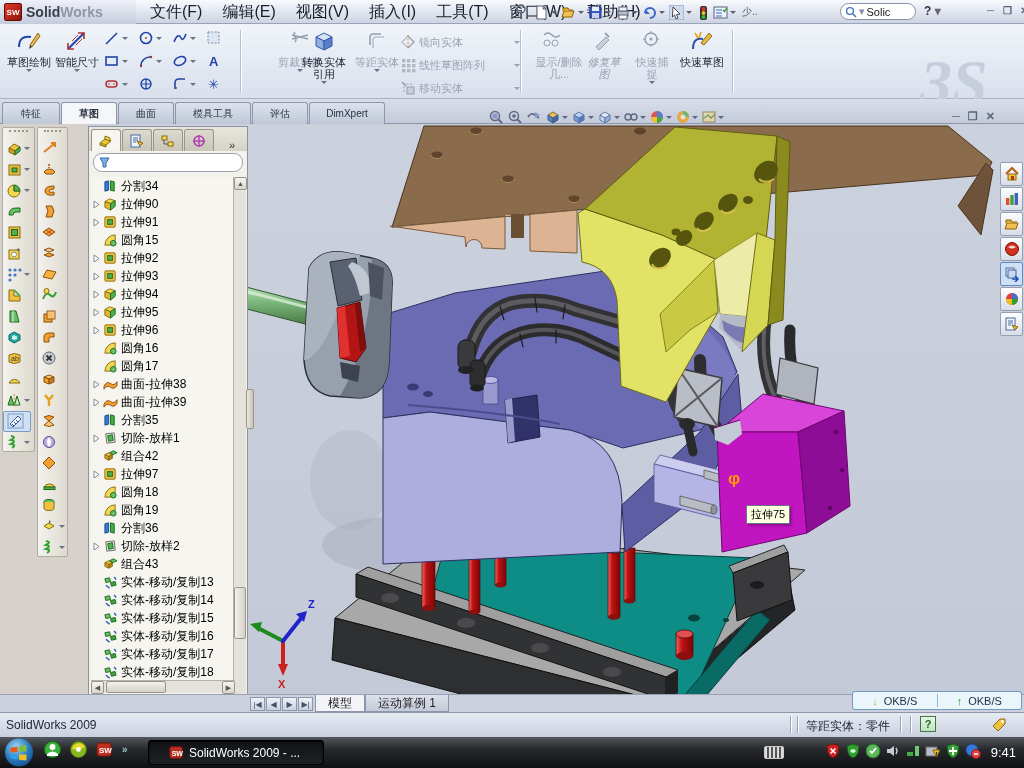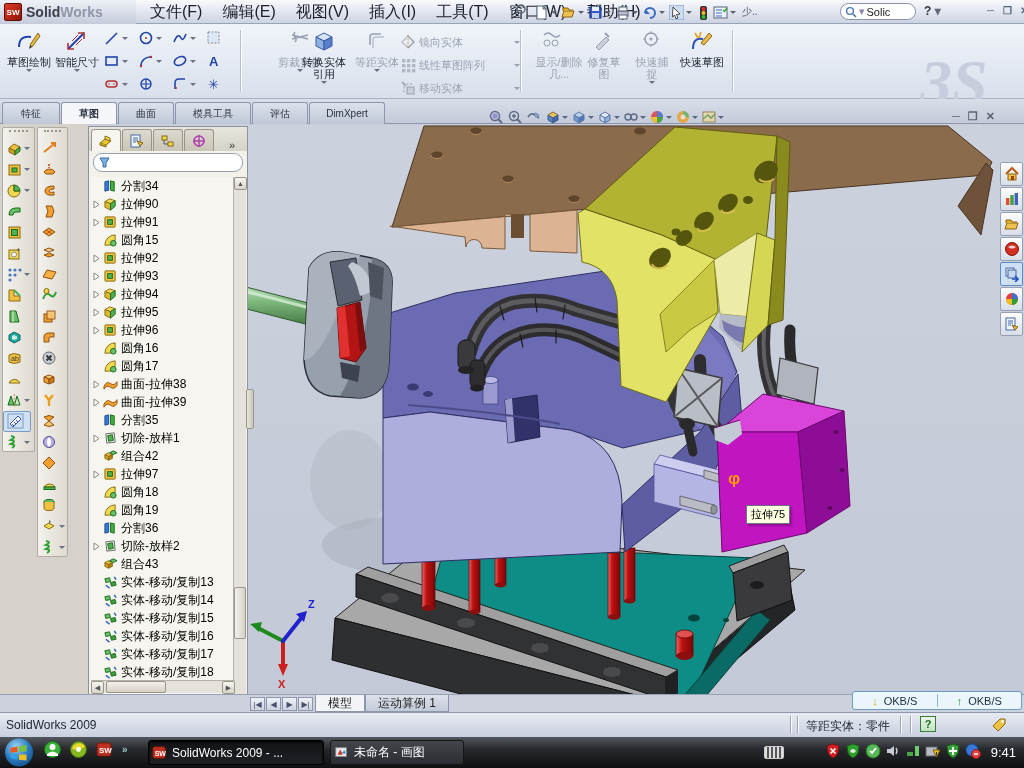--- a/index.html
+++ b/index.html
@@ -94,21 +94,21 @@
   #netwidget { left:852px; top:691px; width:170px; height:19px; background:#eaf5fc; border:1px solid #6d9cc0; border-radius:3px; display:flex; align-items:center; font-size:11px; color:#234; }
   #netwidget .half { flex:1; display:flex; align-items:center; justify-content:center; gap:6px; }
   #netwidget .div { width:1px; height:13px; background:#8fb4d2; }
   .arrow-down { color:#e8a020; font-weight:bold; }
   .arrow-up { color:#20a020; font-weight:bold; }
   
   #taskbar { left:0; top:737px; width:1024px; height:31px; background:linear-gradient(#53575e,#26282c 40%,#0f1012); display:flex; align-items:center; }
   #startorb { position:absolute; left:2px; top:0px; width:34px; height:31px; }
   #quicklaunch { position:absolute; left:44px; top:4px; display:flex; gap:9px; align-items:center; }
   #qlmore { color:#9cc; font-size:10px; font-weight:bold; }
-  .taskbtn { position:absolute; top:3px; height:25px; border-radius:3px; display:flex; align-items:center; gap:5px; padding:0 3px; font-size:12px; color:#fff; }
+  .taskbtn { position:absolute; top:3px; height:25px; border-radius:3px; display:flex; align-items:center; gap:5px; padding:0 20px; font-size:12px; color:#fff; }
   #task1 { left:148px; width:176px; background:linear-gradient(#111316,#1e2125); border:1px solid #000; box-shadow:inset 0 1px 2px #000; }
   #task2 { left:330px; width:134px; background:linear-gradient(#43474d,#2a2d31); border:1px solid #141517; }
   #tray { position:absolute; right:4px; top:0; height:31px; display:flex; align-items:center; gap:4px; }
   #clock { color:#fff; font-size:13px; margin-left:6px; margin-right:4px; }
   #kbicon { position:absolute; right:240px; top:9px; width:20px; height:13px; border:1px solid #ccc; border-radius:2px; background:repeating-linear-gradient(90deg,#ddd 0 2px,#555 2px 4px); }
   
   .tipbox { position:absolute; background:#ffffe1; border:1px solid #6a7284; font-size:11px; color:#000; padding:1px 4px; box-shadow:2px 2px 2px rgba(0,0,0,.25); }
 </style>
 </head>
 <body>
@@ -563,21 +563,21 @@
         <div class="dd"></div>
       </div>
       <div class="bigbtn disabled" style="left: 528px; width: 50px;">
         <svg class="bicon" viewBox="0 0 26 26">
           <path d="M4 6 Q8 2 12 6 Q16 10 20 6" fill="none" stroke="#98a0b0" stroke-width="1.5"></path>
           <circle cx="7" cy="14" r="3" fill="none" stroke="#98a0b0"></circle>
           <circle cx="15" cy="14" r="3" fill="none" stroke="#98a0b0"></circle>
         </svg>
         <div style="width:48px;margin-left:12px;">显示/删除几...</div>
       </div>
-      <div class="bigbtn disabled" style="left: 582px; width: 44px;">
+      <div class="bigbtn disabled" style="left: 582px; width: 44px; font-style: italic;">
         <svg class="bicon" viewBox="0 0 26 26">
           <path d="M5 18 L15 8 L18 11 L8 21 Z" fill="#c8d0dc" stroke="#98a0b0"></path>
           <path d="M14 4 l4 4" stroke="#98a0b0" stroke-width="2"></path>
         </svg>
         <div style="width:42px;">修复草图</div>
       </div>
       <div class="bigbtn disabled" style="left: 630px; width: 44px;">
         <svg class="bicon" viewBox="0 0 26 26">
           <circle cx="12" cy="10" r="6" fill="none" stroke="#98a0b0" stroke-width="1.5"></circle>
           <circle cx="12" cy="10" r="1.5" fill="#98a0b0"></circle>
@@ -1419,28 +1419,20 @@
       </svg>
     <span id="qlmore">»</span>
   </div>
   <div id="task1" class="taskbtn">
     <svg width="15" height="15" viewBox="0 0 17 17">
         <rect x="1" y="2" width="14" height="13" rx="2" fill="#c03020" stroke="#701808"></rect>
         <text x="3" y="12" font-size="8" fill="#fff" font-weight="bold">SW</text>
       </svg>
     <span>SolidWorks 2009 - ...</span>
   </div>
-  <div id="task2" class="taskbtn">
-    <svg width="15" height="15" viewBox="0 0 17 17">
-        <rect x="2" y="3" width="12" height="10" fill="#e8e8f0" stroke="#888"></rect>
-        <path d="M4 11 L7 5 L10 11 Z" fill="#c0392b"></path>
-        <path d="M9 9 L12 6 L13 10 Z" fill="#2980b9"></path>
-      </svg>
-    <span>未命名 - 画图</span>
-  </div>
   <div id="kbicon"></div>
   <div id="tray">
       <div><svg width="16" height="16" viewBox="0 0 16 16">
           <path d="M8 1 L14 3 L13 10 Q11 14 8 15 Q5 14 3 10 L2 3 Z" fill="#d02020" stroke="#801010"></path>
           <path d="M5.5 5.5 L10.5 10.5 M10.5 5.5 L5.5 10.5" stroke="#fff" stroke-width="1.6"></path>
         </svg></div>
       <div><svg width="16" height="16" viewBox="0 0 16 16">
           <path d="M8 1 L14 3 L13 10 Q11 14 8 15 Q5 14 3 10 L2 3 Z" fill="#30a030" stroke="#186018"></path>
           <path d="M5 8 Q8 4 11 8 Q8 12 5 8" fill="#d8f0d8"></path>
         </svg></div>

